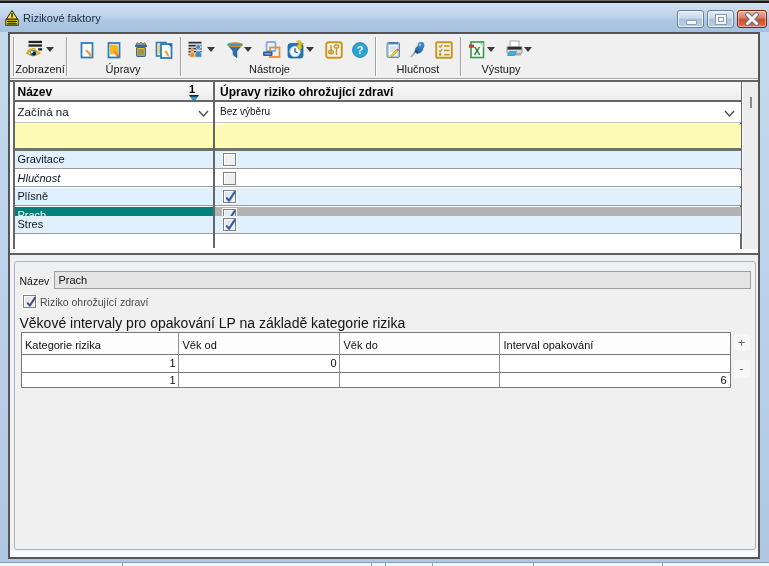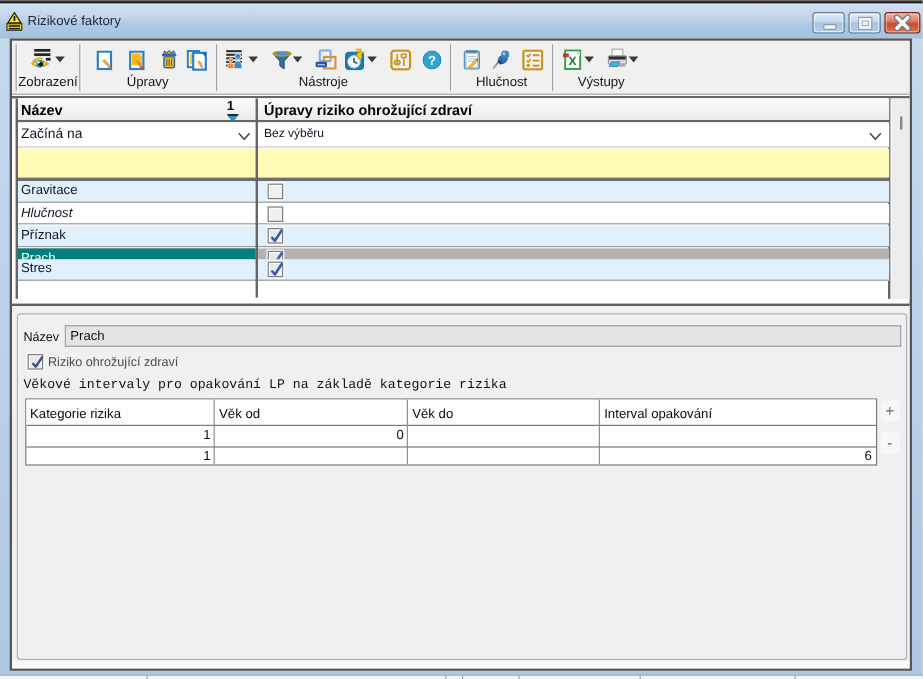--- a/index.html
+++ b/index.html
@@ -65,21 +65,21 @@
 #splitter { left:10px; top:252.5px; width:748px; height:2px; background:#5f5f5f; }
 #panel { left:10px; top:254.5px; width:748px; height:297px; background:#f0f0f0; }
 #panelwhite { left:10px; top:551px; width:748px; height:5.5px; background:#fafafa; }
 #groupbox { left:13.5px; top:261px; width:742.5px; height:288.5px;
   border:1px solid #a7b5c4; border-radius:3px; }
 #lblnazev { left:19.5px; top:275px; font-size:10.5px; color:#111; }
 #fldnazev { left:53.5px; top:270.5px; width:697px; height:18.5px; background:#e4e4e4;
   border:1px solid #a0a0a0; font-size:11px; color:#111; padding:2.5px 0 0 4px; }
 #cbriziko { left:23px; top:294.5px; }
 #lblriziko { left:40px; top:296px; font-size:10.5px; color:#4b4b4b; }
-#lblvek { left:19.5px; top:315px; font-size:11px; color:#111;font-family:Liberation Mono, monospace; }
+#lblvek { left:19.5px; top:315px; font-size:14px; color:#111; }
 
 #dtable { left:20.5px; top:332px; width:710px; height:55.5px; border:1px solid #787878;
   background:#fff; }
 #dthead { left:21.5px; top:333px; width:708px; height:21.5px; background:#fdfdfd;
   border-bottom:1px solid #787878; }
 .dcol { top:333px; width:1px; height:53.5px; background:#8f8f8f; }
 .dhtxt { top:338.5px; font-size:11px; color:#0d0d0d; }
 .drow { height:15.5px; font-size:11px; color:#0d0d0d; }
 .dval { position:absolute; top:1px; text-align:right; }
 #drowsep { left:21.5px; top:371.5px; width:708px; height:1px; background:#787878; }
@@ -292,21 +292,21 @@
 
 <div class="abs grow blue" style="top:150.8px">
     <span class="nm">Gravitace</span>
     <span class="cb" style="left:207.5px;top:2px;background:#f0f0f0"></span>
   </div>
 <div class="abs grow white" style="top:169.6px">
     <span class="nm">Hlučnost</span>
     <span class="cb" style="left:207.5px;top:2px;background:#f0f0f0"></span>
   </div>
 <div class="abs grow blue" style="top:188.4px">
-    <span class="nm">Příznak</span>
+    <span class="nm">Plísně</span>
     <span class="cb chk" style="left:207.5px;top:2px">
       <svg width="14" height="15" viewBox="0 0 14 15" style="position:absolute;left:0px;top:-1.5px;overflow:visible">
         <path d="M2.9 8.2 L5.1 10.7 L10.6 2.2" fill="none" stroke="#3a5da8" stroke-width="2.2" stroke-linecap="round" stroke-linejoin="round"></path>
       </svg>
     </span>
   </div>
 <div class="abs grow" style="top:207.2px;background:#b3b3b3">
     <span style="position:absolute;left:0;top:0;width:198px;height:17.8px;background:#04807c"></span>
     <span class="nm" style="color:#fff">Prach</span>
     <span class="cb chk" style="left:207.5px;top:2px">

